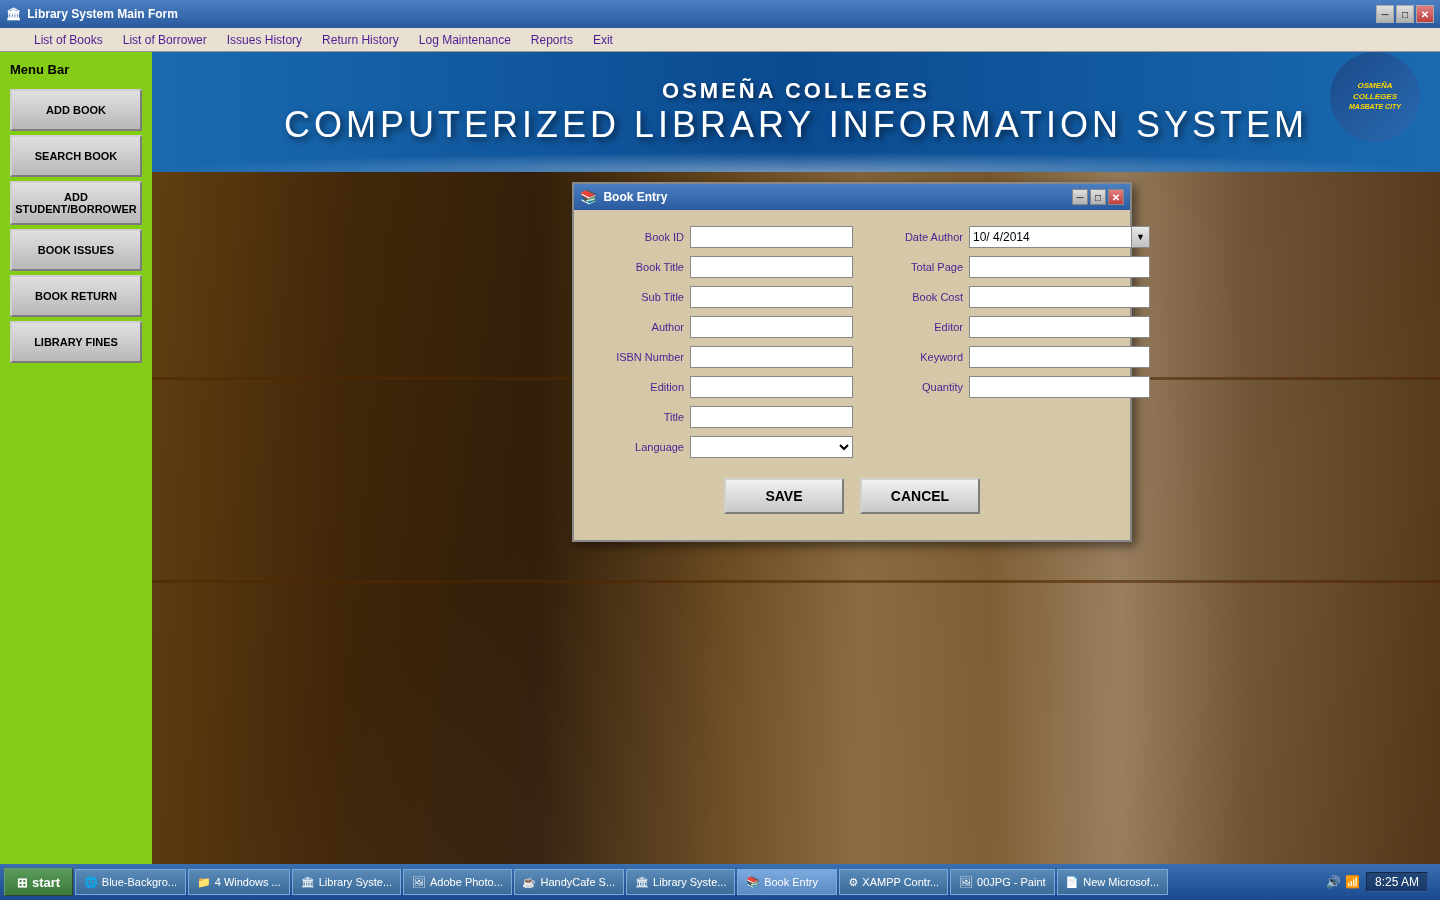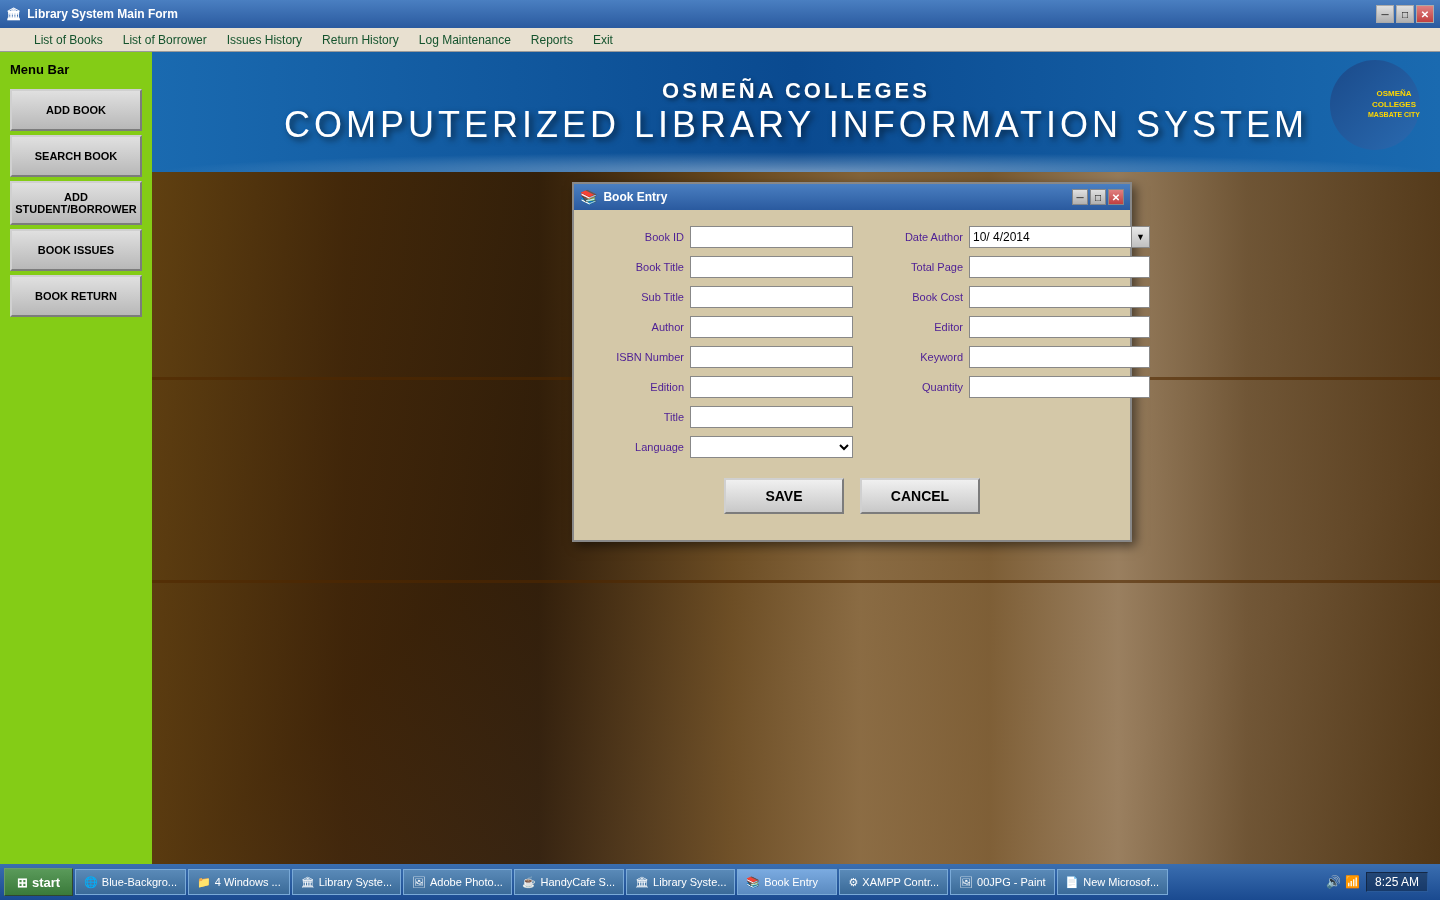--- a/index.html
+++ b/index.html
@@ -30,21 +30,21 @@
       height: 24px;
       background: #e8e0d0;
       display: flex; align-items: center;
       padding: 0 4px;
       border-bottom: 1px solid #999;
     }
     .menu-item {
       padding: 2px 10px;
       cursor: pointer;
       font-size: 12px;
-      color: #14532d;
+      color: #4c1d95;
     }
 
     
     #main-area {
       display: flex;
       height: calc(900px - 28px - 24px - 36px);
     }
 
     
     #sidebar {
@@ -104,27 +104,27 @@
     }
     #system-name {
       font-size: 36px; font-weight: 400; color: #fff;
       text-shadow: 3px 3px 6px rgba(0,0,0,0.6), -1px -1px 0 rgba(0,100,200,0.5);
       font-family: Impact, Arial Black, sans-serif;
       letter-spacing: 4px;
     }
 
     
     #college-logo {
-      position: absolute; top: 8px; right: 20px;
+      position: absolute; top: 0; right: 20px;
       width: 90px; height: 90px;
       border-radius: 50%;
       background: linear-gradient(135deg, #1a4a8a, #2a6ab0);
       border: 3px solid #gold;
-      display: flex; align-items: center; justify-content: flex-end;
-      color: white; font-size: 9px; font-weight: bold; text-align: center;
+      display: flex; align-items: center; justify-content: center;
+      color: white; font-size: 9px; font-weight: bold; text-align: center; font-style: italic;
     }
 
     
     #dialog-overlay {
       position: absolute; top: 130px; left: 420px;
       width: 560px;
       background: #d4c8a8;
       border: 2px solid #888;
       box-shadow: 4px 4px 10px rgba(0,0,0,0.5);
     }
@@ -266,20 +266,21 @@
 
 <div id="main-area">
 
   <div id="sidebar">
     <div id="sidebar-title">Menu Bar</div>
     <button class="sidebar-btn">ADD BOOK</button>
     <button class="sidebar-btn">SEARCH BOOK</button>
     <button class="sidebar-btn">ADD STUDENT/BORROWER</button>
     <button class="sidebar-btn">BOOK ISSUES</button>
     <button class="sidebar-btn">BOOK RETURN</button>
+    <button class="sidebar-btn">LIBRARY FINES</button>
   </div>
 
   <div id="content-area">
 
     <div id="library-bg">
 
       <div style="position:absolute;top:0;left:0;right:0;bottom:0;background:linear-gradient(to right, #5a3a10 0%, #3a2008 15%, #2a1808 30%, #6a4a20 45%, #8a6a40 55%, #7a5a30 65%, #9a8060 75%, #6a5030 85%, #4a3010 100%); opacity:0.85;"></div>
 
       <div style="position:absolute;top:40%;left:0;right:0;height:3px;background:rgba(80,40,0,0.6);"></div>
       <div style="position:absolute;top:65%;left:0;right:0;height:3px;background:rgba(80,40,0,0.6);"></div>

